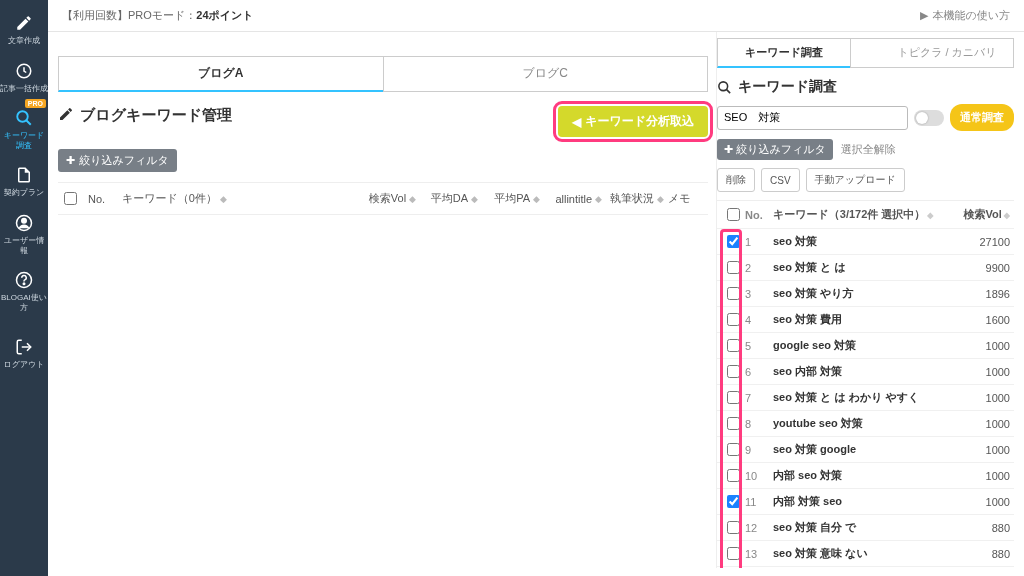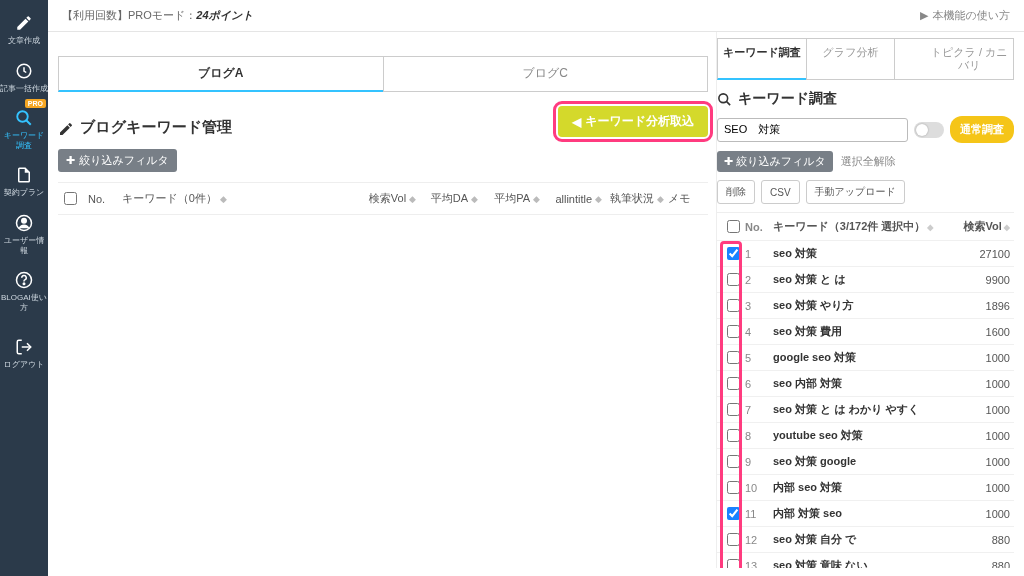--- a/index.html
+++ b/index.html
@@ -8,34 +8,34 @@
 .sidebar { width: 48px; background: #2b3a4a; color: #fff; display: flex; flex-direction: column; align-items: flex-start; padding-top: 6px; gap: 2px; flex-shrink: 0; }
 .side-item { width: 48px; display: flex; flex-direction: column; align-items: center; padding: 8px 0 6px; cursor: pointer; position: relative; }
 .side-item .ic { font-size: 18px; line-height: 1; }
 .side-item .lbl { font-size: 8px; margin-top: 4px; text-align: center; color: #cfd8e0; line-height: 1.2; }
 .badge-pro { position: absolute; top: -2px; right: 2px; background: #f5a623; color: #fff; font-size: 7px; font-weight: 700; padding: 1px 3px; border-radius: 2px; }
 .side-item.active .ic, .side-item.active .lbl { color: #34c3ff; }
 
 .main { flex: 1; display: flex; flex-direction: column; overflow: hidden; }
 .topbar { display: flex; align-items: center; padding: 8px 14px; border-bottom: 1px solid #e5e5e5; }
 .usage { font-size: 11px; color: #666; }
-.usage b { color: #333; font-weight: 700; font-style: italic; }
+.usage b { color: #333; font-weight: 700; }
 .spacer { flex: 1; }
 .howto { font-size: 11px; color: #888; display: flex; align-items: center; gap: 4px; cursor: pointer; }
 
 .content { flex: 1; display: flex; overflow: hidden; padding: 0 10px 8px 10px; gap: 8px; }
 .left-pane { flex: 1; display: flex; flex-direction: column; min-width: 0; }
 .right-pane { width: 298px; display: flex; flex-direction: column; border-left: 1px solid #eee; }
 
 .tabs-row { display: flex; margin-top: 24px; }
 .blog-tab { flex: 1; text-align: center; padding: 8px 0; border: 1px solid #ccc; font-size: 12px; color: #888; cursor: pointer; background: #fff; border-right: none; }
 .blog-tab:last-child { border-right: 1px solid #ccc; }
 .blog-tab.active { border-bottom: 2px solid #34c3ff; color: #333; font-weight: 600; }
 
-.section-header { display: flex; align-items: flex-end; margin-top: 14px; }
+.section-header { display: flex; align-items: flex-start; margin-top: 14px; }
 .section-header .ic { margin-right: 6px; font-size: 15px; }
 .section-header h2 { font-size: 15px; font-weight: 700; }
 .btn-import { margin-left: auto; background: #d4d92b; color: #fff; font-weight: 700; font-size: 12px; padding: 7px 14px; border-radius: 4px; border: none; cursor: pointer; display: flex; align-items: center; gap: 4px; }
 .highlight-pink { outline: 3px solid #ff3b7f; outline-offset: 2px; border-radius: 4px; }
 
 .filter-chip { margin-top: 12px; display: inline-flex; align-items: center; gap: 4px; background: #787f87; color: #fff; font-size: 11px; padding: 4px 8px; border-radius: 3px; cursor: pointer; }
 
 .left-table { margin-top: 10px; }
 .lth { display: flex; align-items: center; border-top: 1px solid #eee; border-bottom: 1px solid #eee; padding: 8px 6px; font-size: 11px; color: #555; gap: 4px; }
 .lth .cell { display: flex; align-items: center; gap: 3px; }
@@ -226,21 +226,20 @@
                 <span class="sort">◆</span>
               </div>
             <div class="cell memo">メモ</div>
           </div>
         </div>
       </div>
 
       <div class="right-pane">
         <div class="right-tabs" id="right-tabs">
             <div class="r-tab active">キーワード調査</div>
-            <div class="r-tab">グラフ分析</div>
             <div class="r-tab">トピクラ / カニバリ</div>
           </div>
 
         <div class="r-head">
           <span class="ic">
             <svg width="15" height="15" viewBox="0 0 24 24" fill="none" stroke="#333" stroke-width="2.5">
                 <circle cx="10" cy="10" r="7"></circle>
                 <line x1="21" y1="21" x2="15" y2="15"></line>
               </svg>
           </span>

